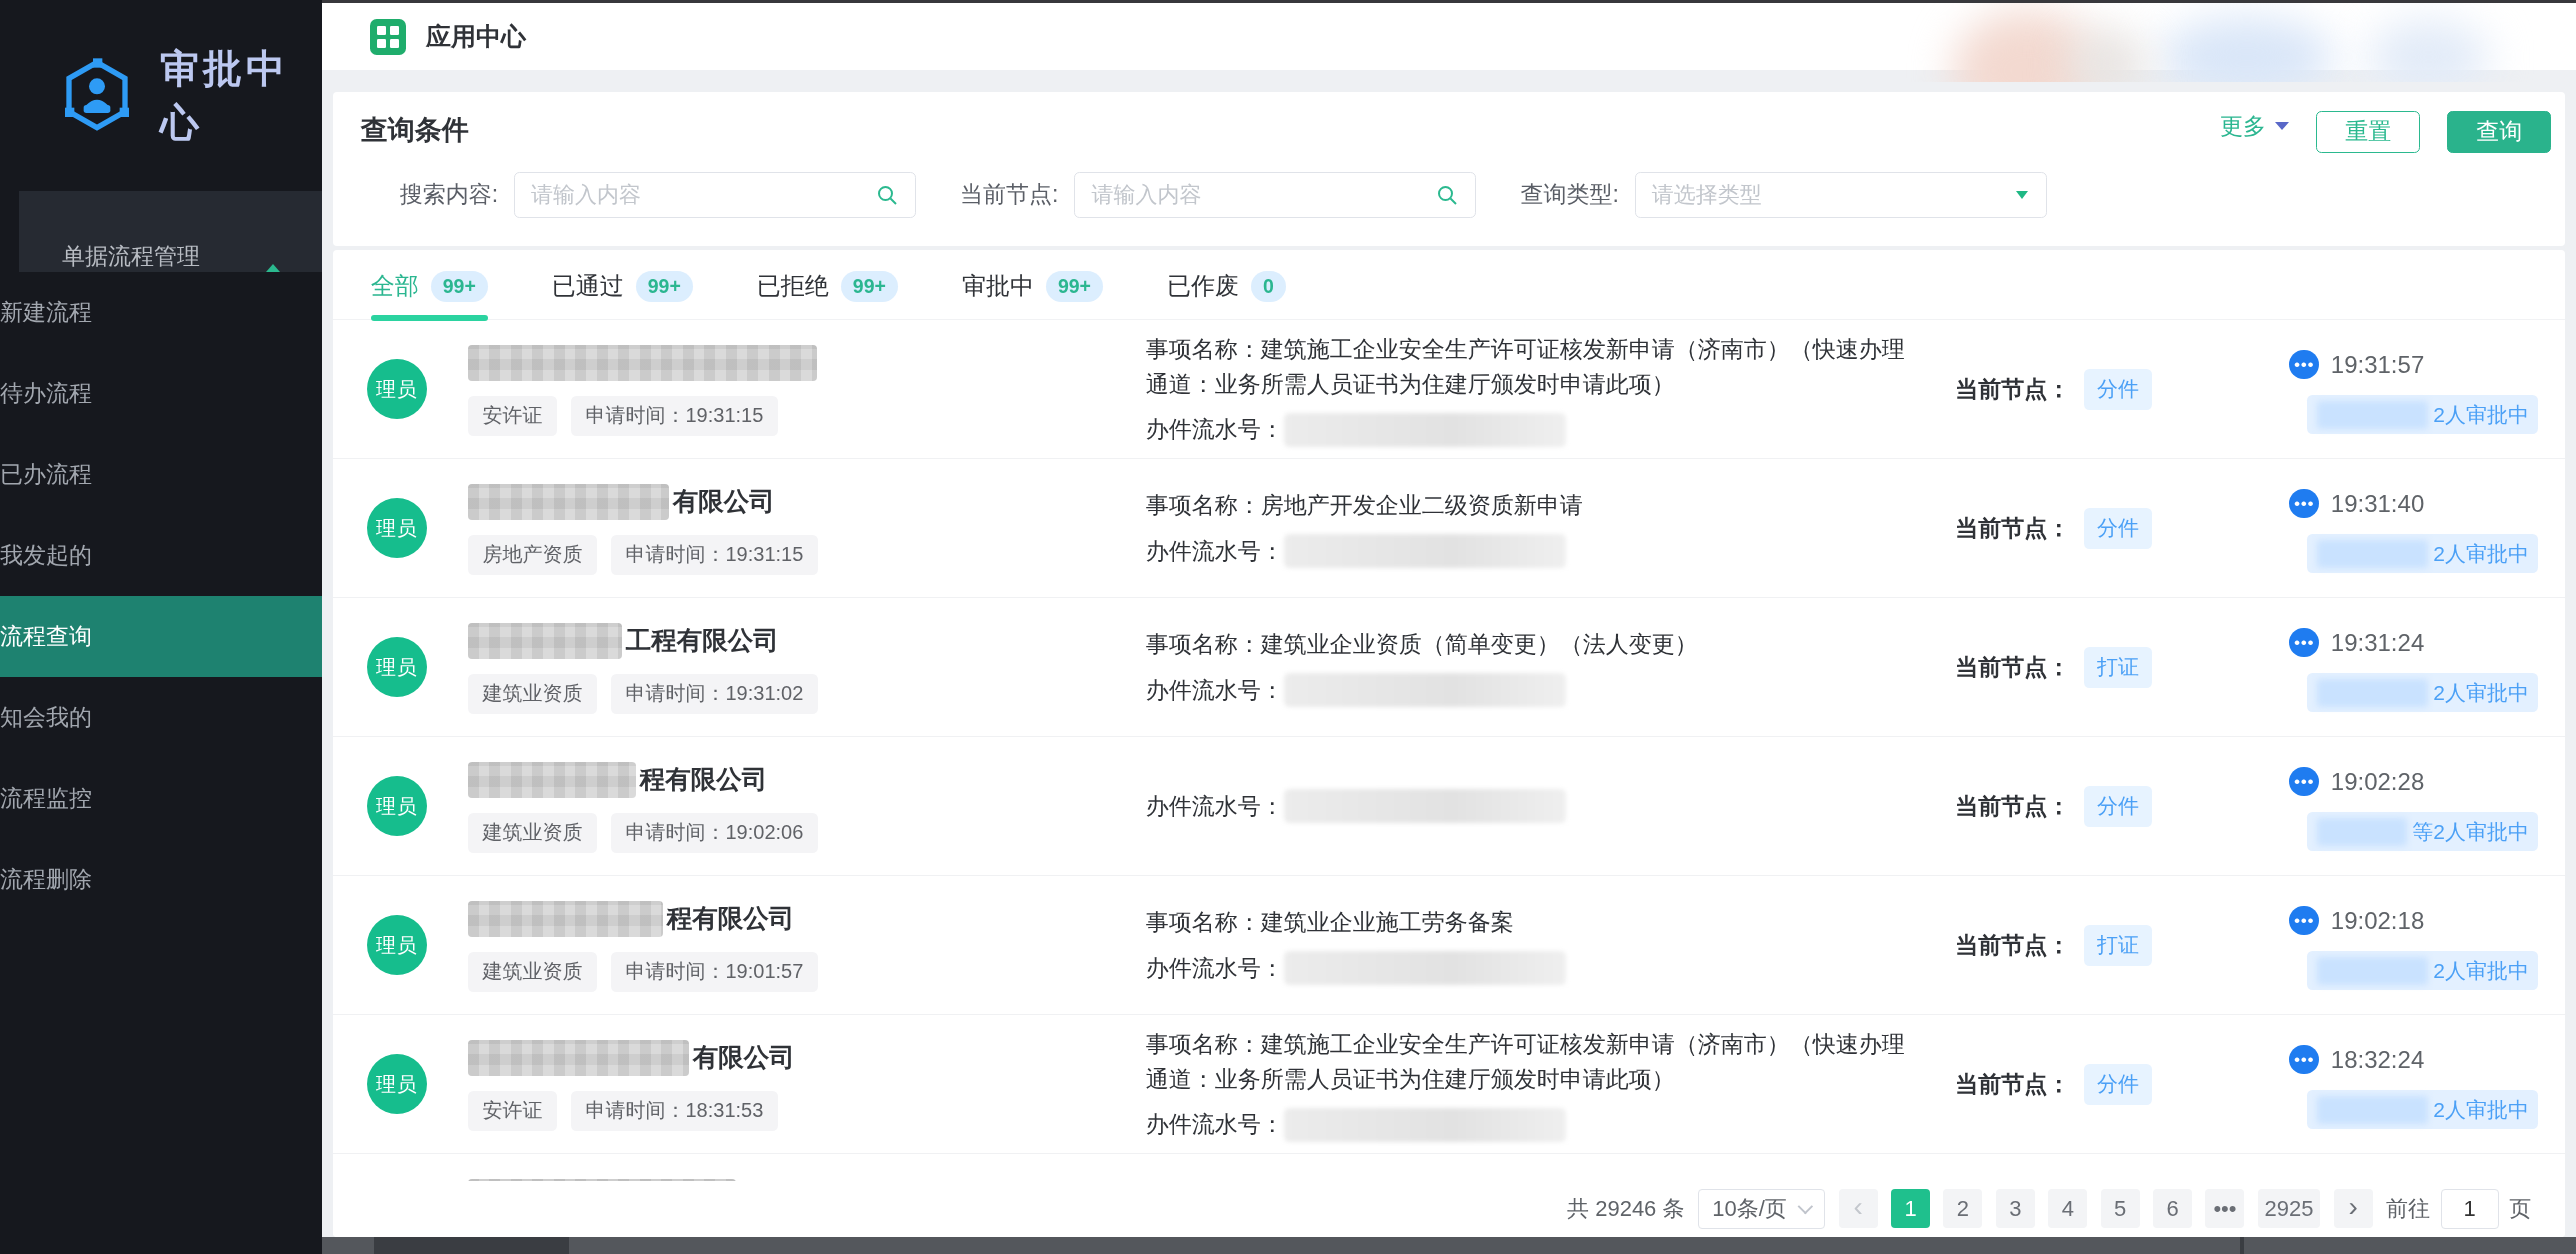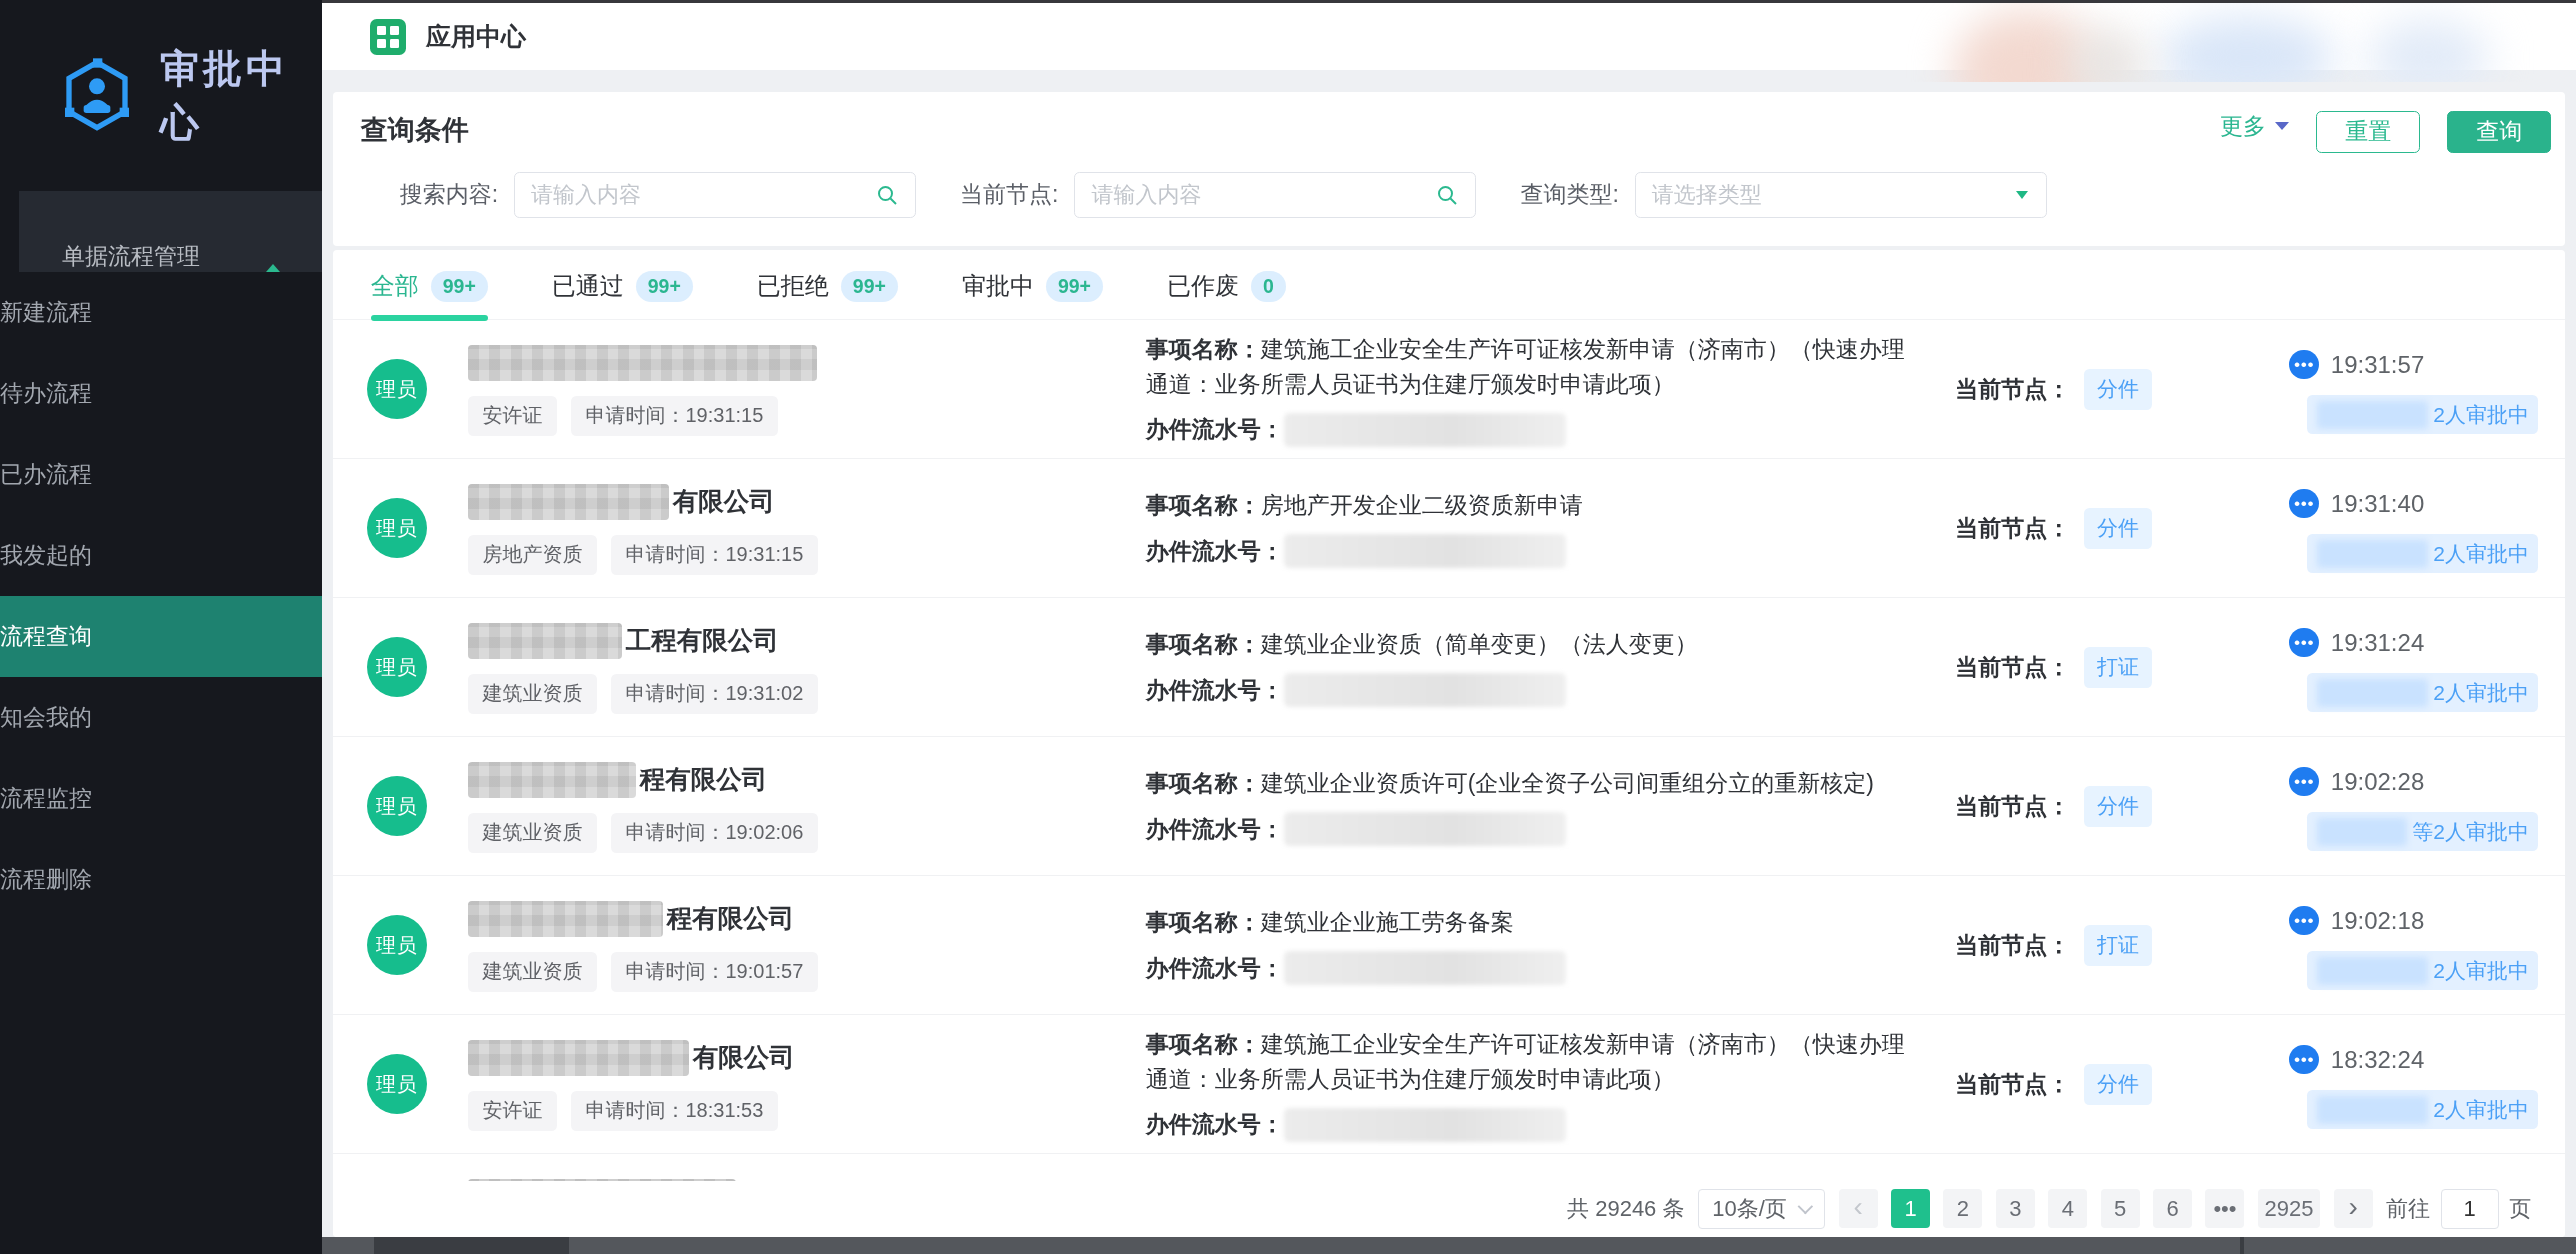--- a/index.html
+++ b/index.html
@@ -72,21 +72,21 @@
   .redact { display:inline-block; border-radius:4px;
             background-image:repeating-linear-gradient(90deg, rgba(0,0,0,0.07) 0 10.7px, rgba(0,0,0,0) 10.7px 21.5px),
                              repeating-linear-gradient(0deg, #dadada 0 10.7px, #cecece 10.7px 21.5px); }
   .name-redact { height:36px; margin-right:4px; }
   .r1 .name-redact{width:349px;} .r2 .name-redact{width:201px;} .r3 .name-redact{width:154px;}
   .r4 .name-redact{width:168px;} .r5 .name-redact{width:195px;} .r6 .name-redact{width:221px;} .r7 .name-redact{width:268px;}
   .tag-line { margin-top:13.4px; display:flex; gap:13.4px; }
   .tag { background:#f4f4f6; border-radius:5.4px; padding:6.7px 14.8px; font-size:20px; color:#606267; white-space:nowrap; }
   .matter { flex:1; display:flex; flex-direction:column; justify-content:center; gap:10.7px; padding-right:40px;
             font-size:23px; color:#2f3237; line-height:35px; }
-  .matter b { font-weight:bold; }
+  .matter b { font-weight:normal; }
   .serial { display:flex; align-items:center; }
   .serial-redact { width:282px; height:34px; border-radius:5.4px;
                    background:linear-gradient(90deg,#ececec,#e2e2e2 60%,#efefef); filter:blur(2px); }
   .node { width:315px; display:flex; align-items:center; gap:13.4px; font-size:23px; color:#2f3237; font-weight:bold; }
   .node-tag { background:#e7f3ff; color:#4ba0f6; font-size:21px; font-weight:normal; padding:6.7px 13.4px; border-radius:5.4px; }
   .time-col { width:268px; padding-top:29.5px; display:flex; flex-direction:column; }
   .time-line { display:flex; align-items:center; gap:12px; font-size:24px; color:#5f6368; margin-left:19px; }
   .dots-icon { width:29.5px; height:29.5px; border-radius:50%; background:#1f7cf0; color:#fff; display:flex;
                align-items:center; justify-content:center; font-size:17.4px; letter-spacing:0.7px; line-height:1; }
   .pill { margin-top:16px; align-self:flex-end; width:231px; height:39px; background:#e3f0ff; border-radius:5.4px;
@@ -371,21 +371,20 @@
           <div class="name-line">
               <span class="redact name-redact"></span>
               <span>程有限公司</span>
             </div>
           <div class="tag-line">
             <span class="tag">建筑业资质</span>
             <span class="tag"><span>申请时间：</span><span>19:02:06</span></span>
           </div>
         </div>
         <div class="matter">
-          <div><b>事项名称：</b><span>建筑业企业资质许可(企业全资子公司间重组分立的重新核定)</span></div>
           <div class="serial">
               <b>办件流水号：</b>
               <span class="serial-redact"></span>
             </div>
         </div>
         <div class="node">
             <b>当前节点：</b>
             <span class="node-tag">分件</span>
           </div>
         <div class="time-col">

